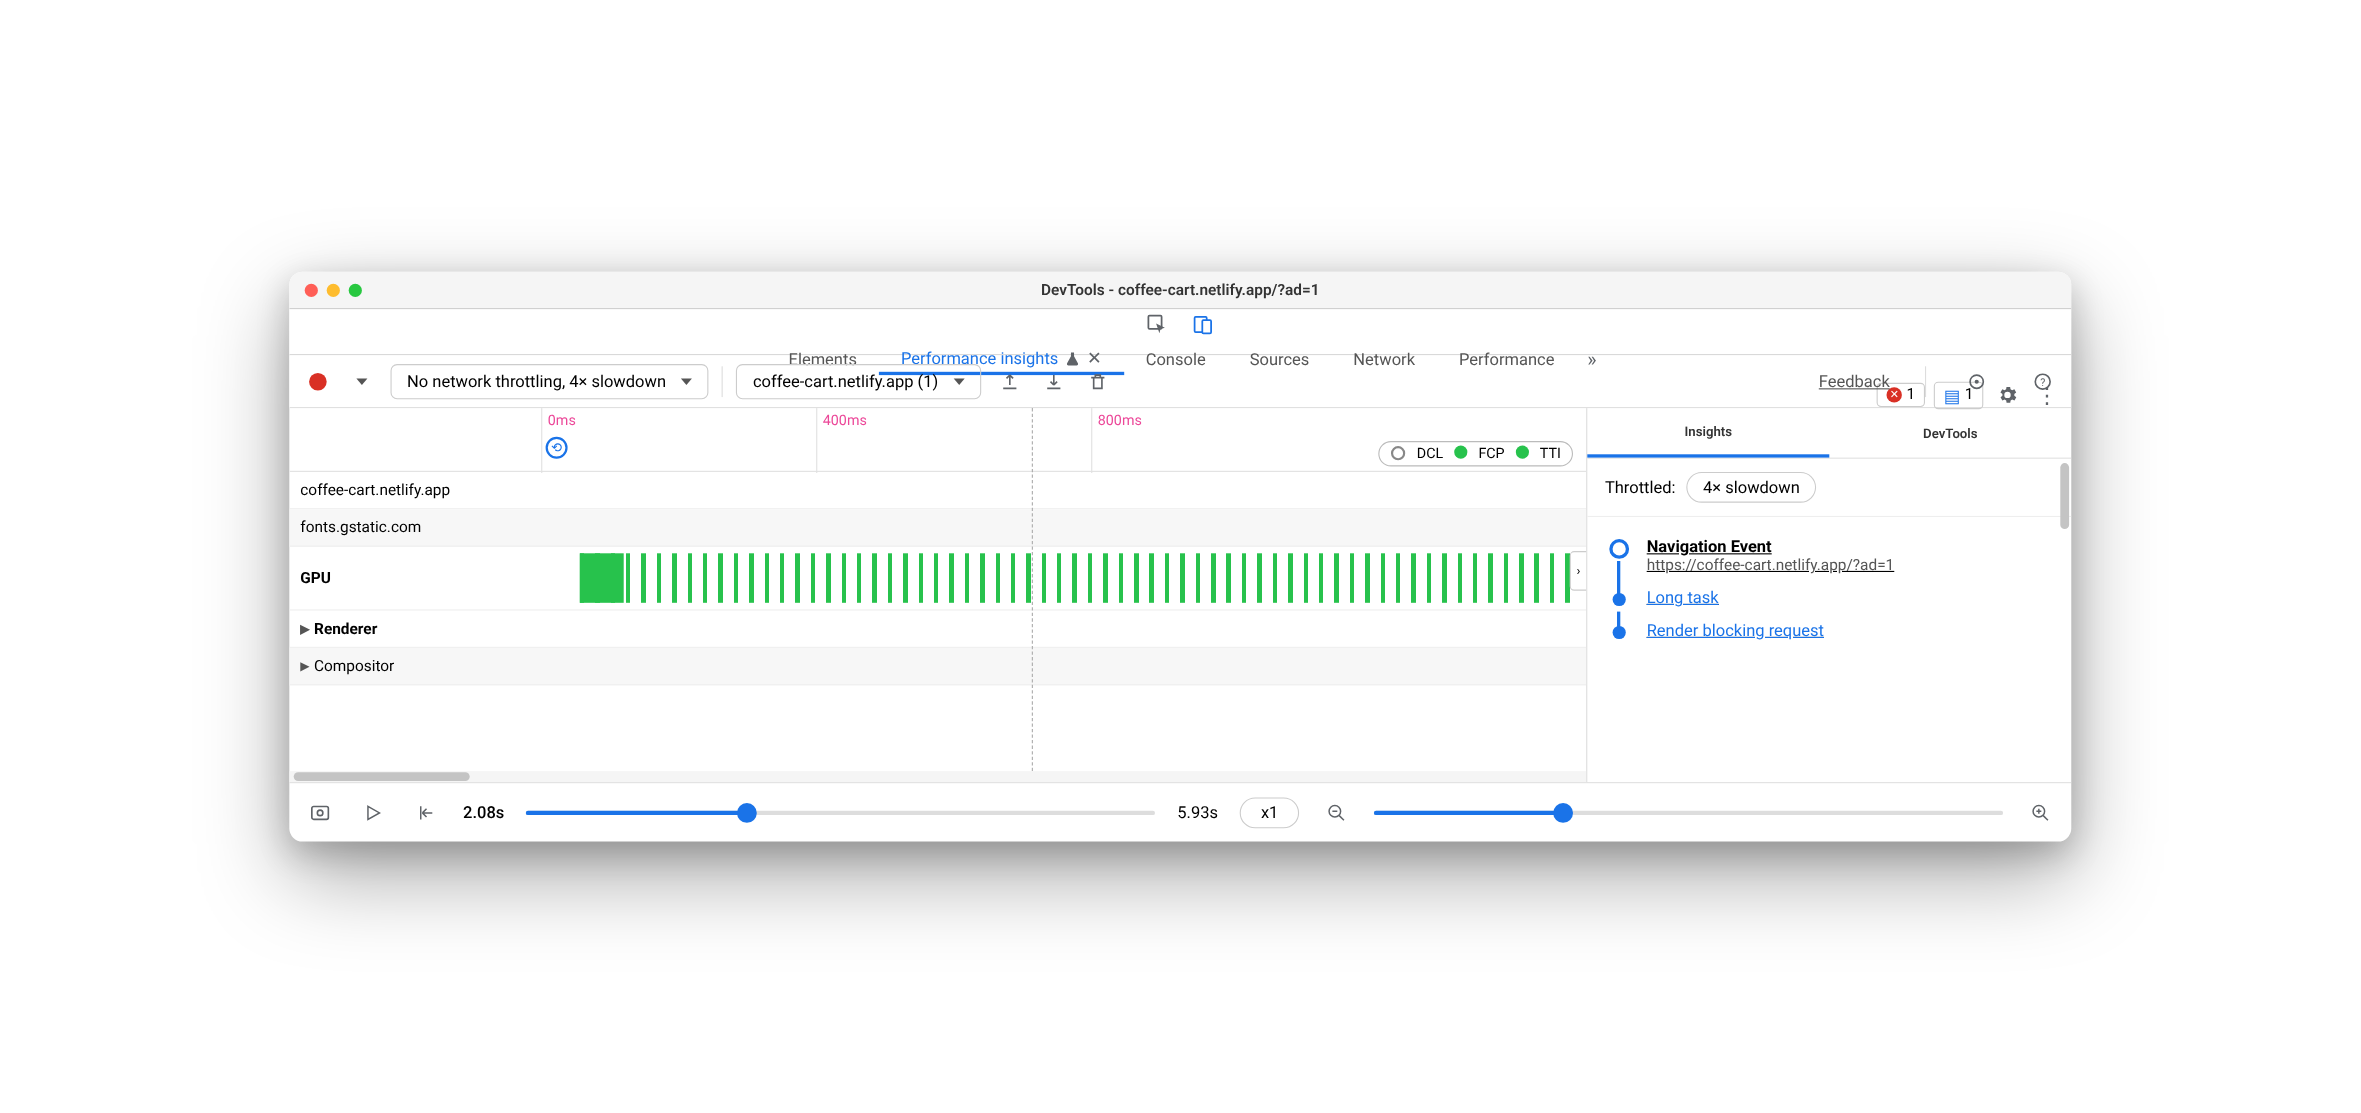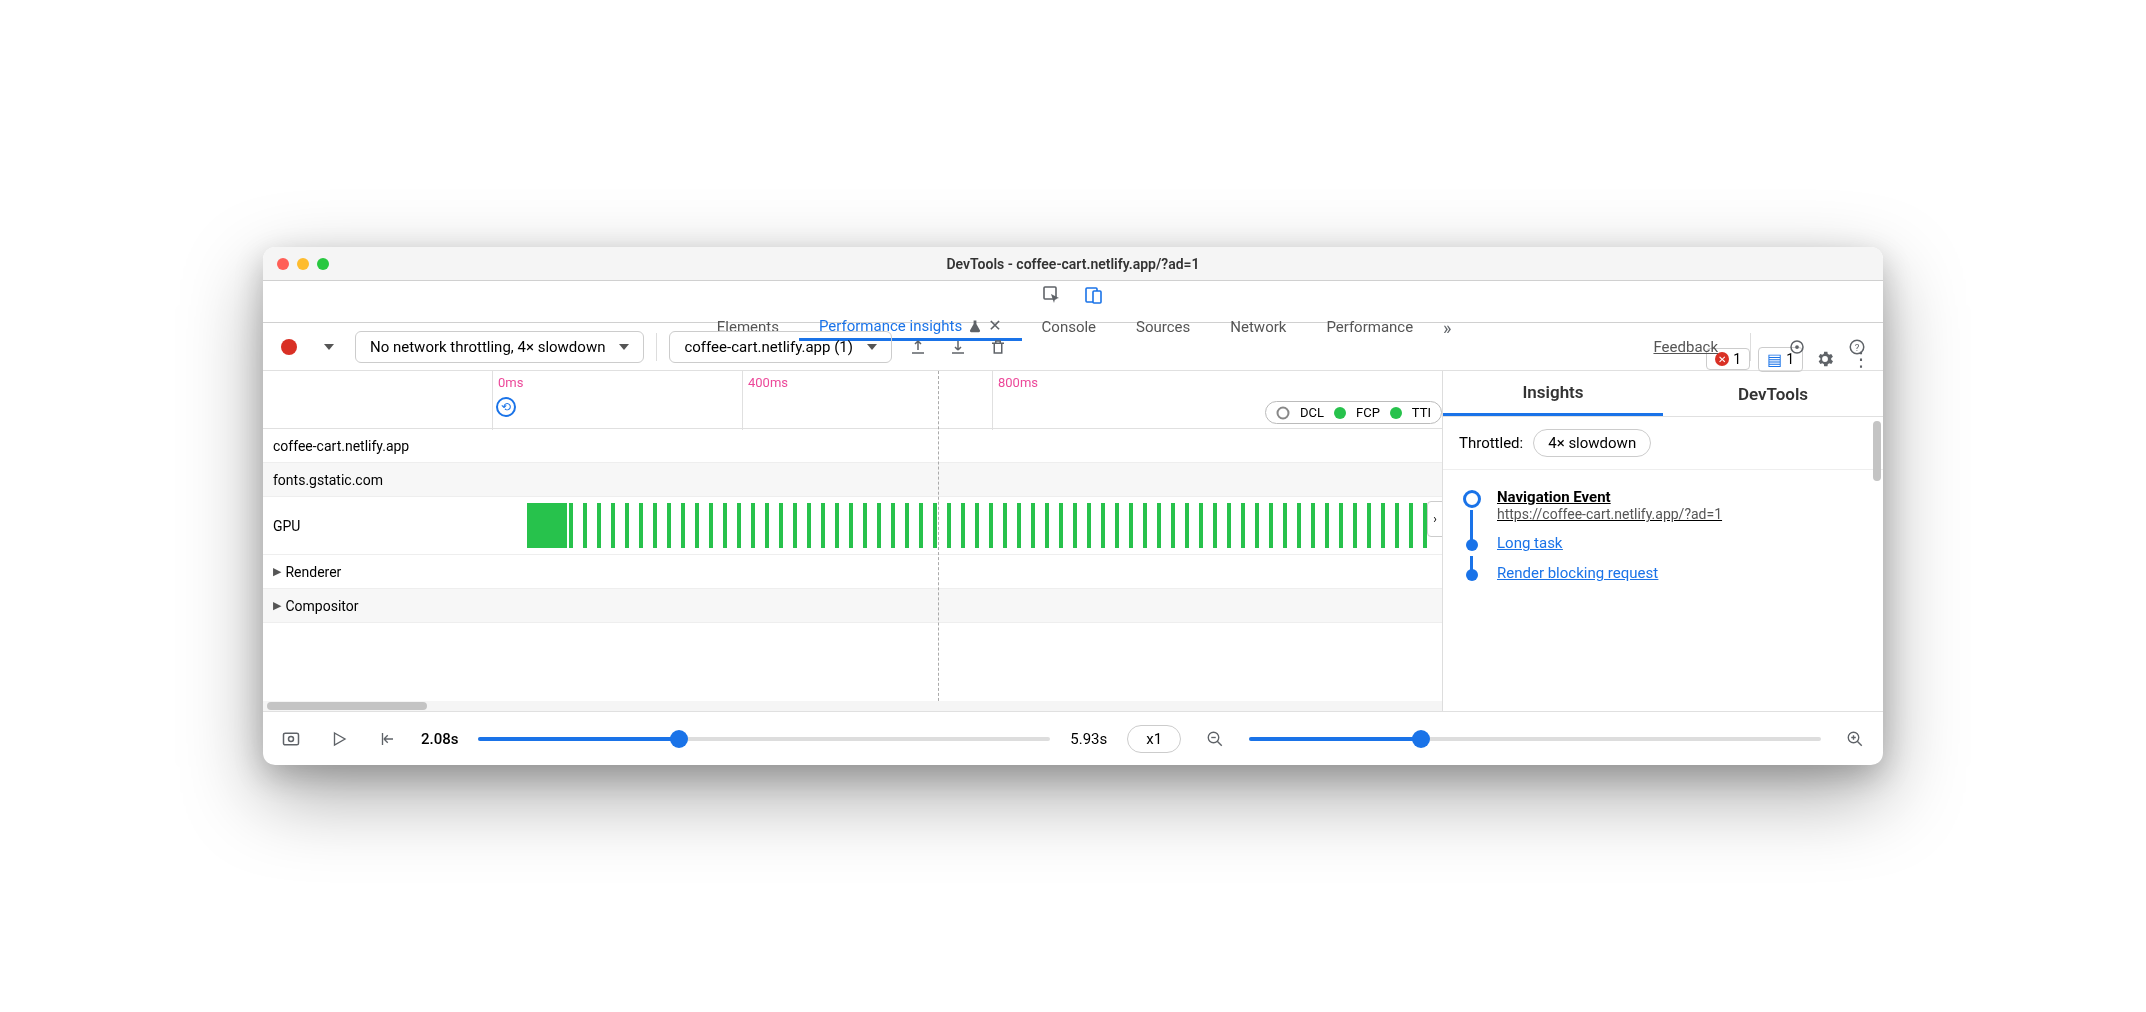--- a/index.html
+++ b/index.html
@@ -106,45 +106,45 @@
   position: relative;
   display: flex;
 }
 .ruler-labels { width: 235px; flex-shrink: 0; }
 .ruler-ticks { flex: 1; position: relative; }
 .tick { position: absolute; top: 4px; font-size: 13px; color: #ec4899; }
 .tick::before { content: ''; position: absolute; left: -6px; top: -4px; bottom: -40px; width: 1px; background: #e0e0e0; }
 .metrics-row {
   position: absolute;
   bottom: 4px;
-  right: 0;
+  right: 12px;
   display: flex;
   gap: 10px;
   border: 1px solid #bbb;
   border-radius: 14px;
   padding: 3px 10px;
   font-size: 13px;
   background: #fff;
-  align-items: center;
+  align-items: flex-start;
 }
 .metric-dot { width: 12px; height: 12px; border-radius: 50%; display: inline-block; }
 
 .rows { flex: 1; overflow: auto; }
 .row {
   display: flex;
   align-items: center;
   height: 34px;
   border-bottom: 1px solid #eee;
   font-size: 14px;
   gap: 23px;
 }
 .row-label { width: 235px; padding-left: 10px; flex-shrink: 0; display: flex; align-items: center; gap: 4px; }
 .row-content { flex: 1; height: 100%; position: relative; }
 .row.gpu { height: 58px; }
-.row.bold .row-label { font-weight: 400; }
+.row.bold .row-label { font-weight: 700; }
 .gpu-bars {
   position: absolute;
   inset: 6px 6px 6px 6px;
   background: repeating-linear-gradient(90deg, #27c24c 0 4px, transparent 4px 14px);
 }
 .gpu-bars::before {
   content:'';
   position:absolute;
   left:0; top:0; bottom:0; width:40px;
   background:#27c24c;
@@ -168,21 +168,21 @@
   font-size: 12px;
   cursor: pointer;
   z-index: 5;
 }
 
 .right-tabs {
   display: flex;
   height: 46px;
   border-bottom: 1px solid #e0e0e0;
 }
-.rtab { flex: 1; display: flex; align-items: center; justify-content: center; font-size: 17px; font-weight: 600; cursor: pointer; color: #333; text-align: right; }
+.rtab { flex: 1; display: flex; align-items: center; justify-content: center; font-size: 12px; font-weight: 600; cursor: pointer; color: #333; text-align: right; }
 .rtab.active { border-bottom: 3px solid #1a73e8; }
 
 .throttle-row { padding: 12px 16px; display: flex; align-items: center; gap: 10px; font-size: 15px; border-bottom: 1px solid #eee; }
 .pill { border: 1px solid #ccc; border-radius: 16px; padding: 4px 14px; }
 
 .timeline { padding: 12px 0 12px 20px; }
 .tl-item { display: flex; gap: 16px; position: relative; padding: 6px 0; }
 .tl-marker { width: 18px; display: flex; flex-direction: column; align-items: center; position: relative; }
 .tl-line { position: absolute; top: 22px; bottom: -20px; width: 3px; background: #1a73e8; left: 7px; }
 .tl-dot { width: 12px; height: 12px; border-radius: 50%; background: #1a73e8; margin-top: 5px; z-index: 1; }

